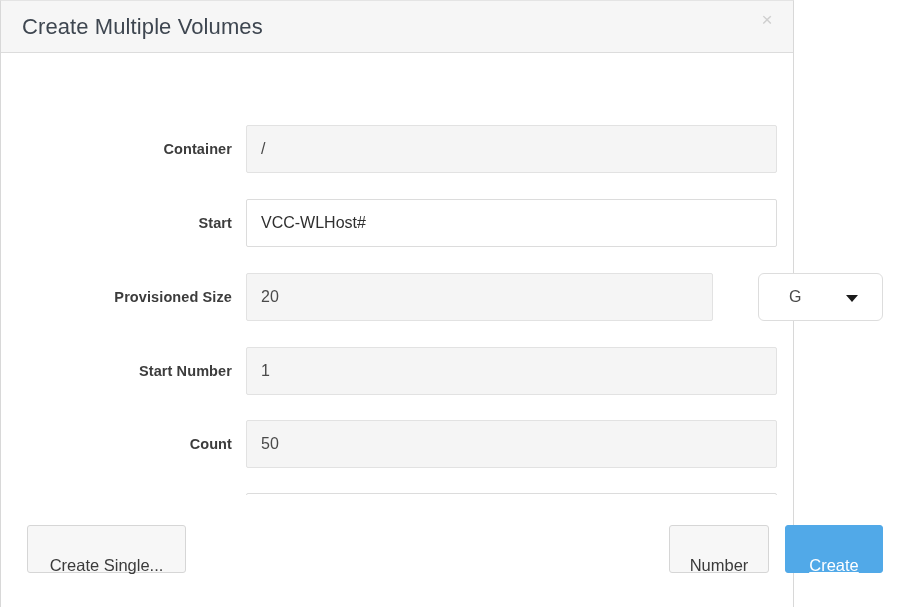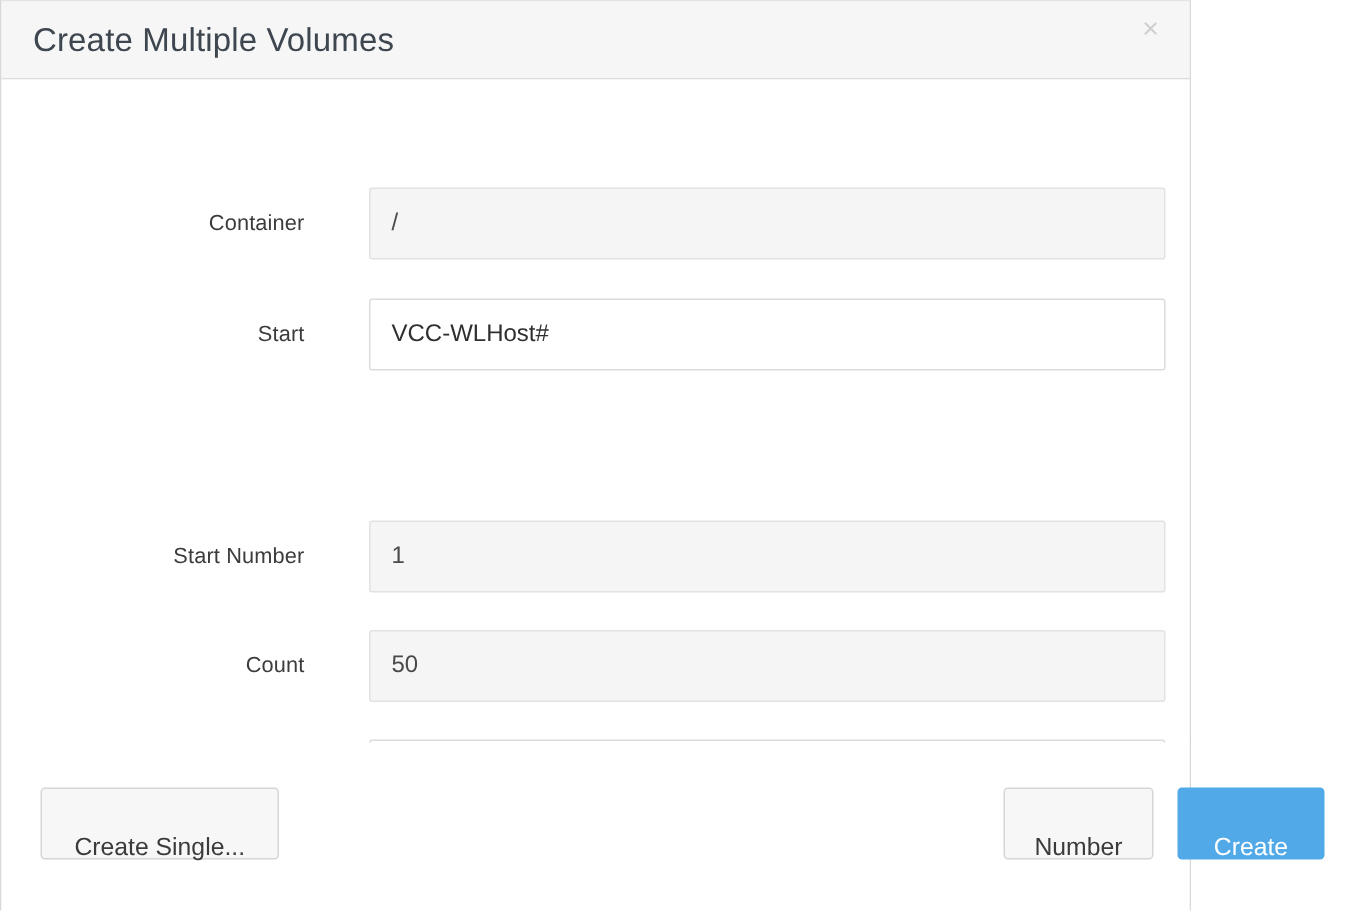--- a/index.html
+++ b/index.html
@@ -74,25 +74,26 @@
     left: 0;
     right: 0;
     height: 48px;
   }
   .form-label {
     position: absolute;
     left: 0;
     width: 202px;
     text-align: right;
     font-size: 14.5px;
-    font-weight: normal;
+    font-weight: bold;
     color: #3c3c3c;
     line-height: 48px;
     letter-spacing: 0.1px;
     white-space: nowrap;
+    padding-left: 29px;
   }
   .field-wrap {
     position: absolute;
     left: 245px;
     right: 16px;
     height: 48px;
   }
 
   .text-input {
     box-sizing: border-box;
@@ -200,20 +201,21 @@
   }
   .btn-cancel {
     left: 668px;
     top: 30px;
     width: 100px;
   }
   .btn-create {
     left: 784px;
     top: 30px;
     width: 98px;
+    text-decoration: underline;
   }
 </style>
 </head>
 <body>
 
 <div class="dialog">
 
   <div class="dialog-header">
     <div class="dialog-title">Create Multiple Volumes</div>
     <div class="close-icon">×</div>
@@ -228,20 +230,30 @@
       </div>
     </div>
 
     <div class="form-row" style="top:146px;">
       <div class="form-label">Start</div>
       <div class="field-wrap">
         <div class="text-input editable">VCC-WLHost#</div>
       </div>
     </div>
 
+    <div class="form-row" style="top:220px;">
+      <div class="form-label">Provisioned Size</div>
+      <div class="field-wrap size">
+        <div class="text-input">20</div>
+      </div>
+      <div class="unit-select">
+        <span class="unit-value">G</span>
+        <span class="caret-down"></span>
+      </div>
+    </div>
 
     <div class="form-row" style="top:294px;">
       <div class="form-label">Start Number</div>
       <div class="field-wrap">
         <div class="text-input">1</div>
       </div>
     </div>
 
     <div class="form-row" style="top:367px;">
       <div class="form-label">Count</div>

